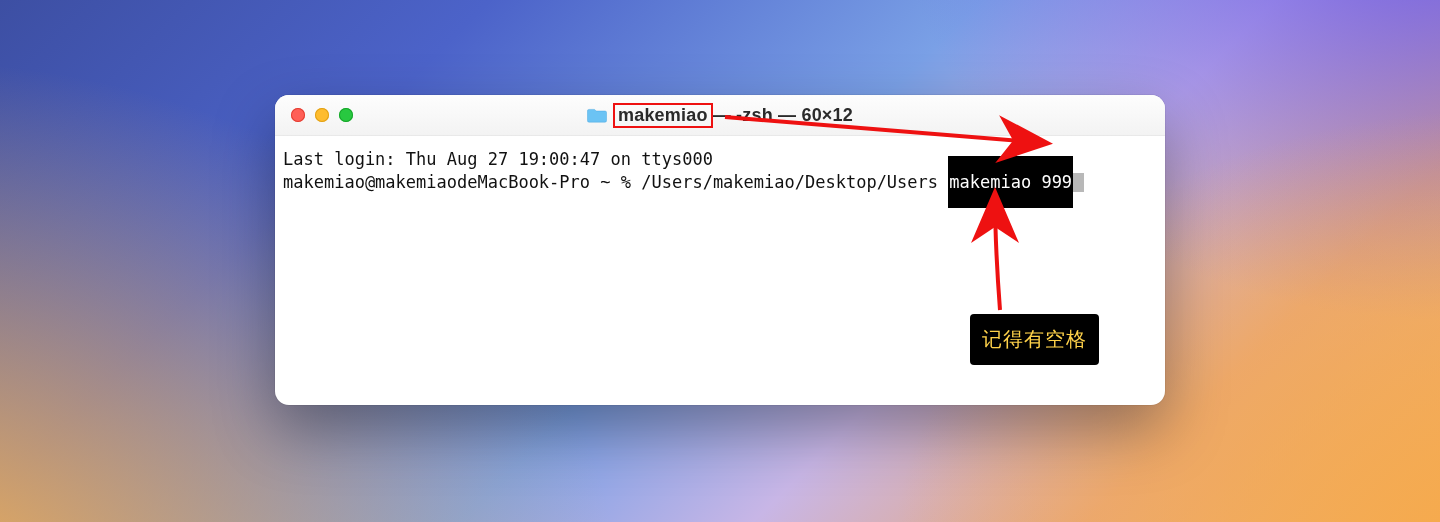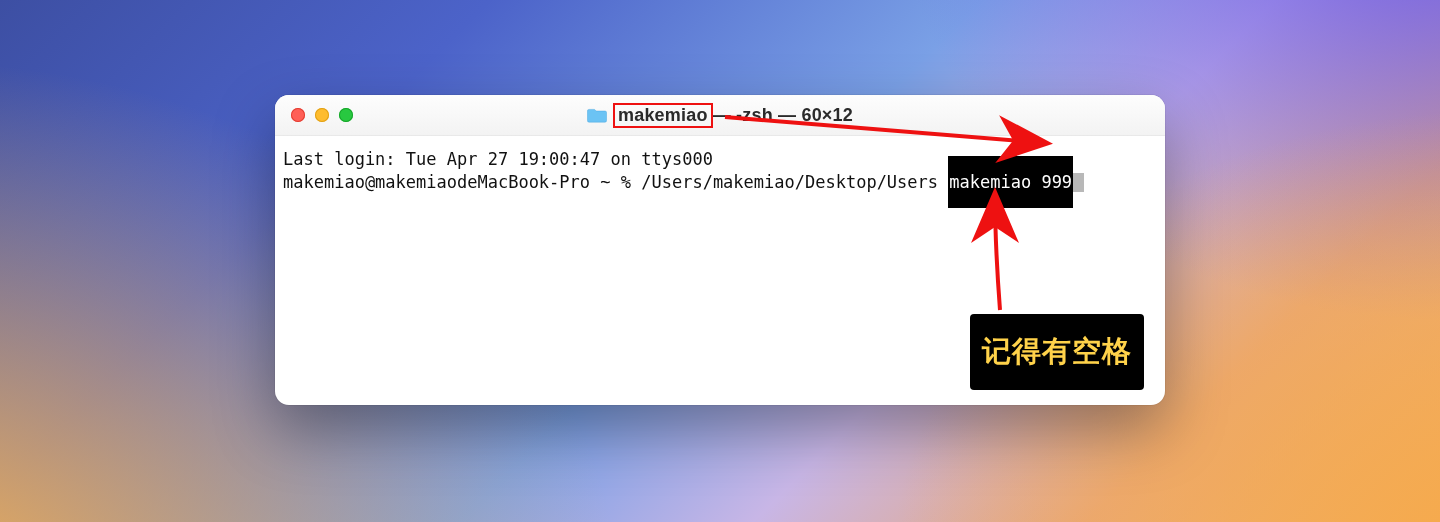--- a/index.html
+++ b/index.html
@@ -114,23 +114,23 @@
     position: absolute;
     pointer-events: none;
   }
 
   .annotation-label {
     position: absolute;
     left: 970px;
     top: 314px;
     background: #000;
     color: #ffd24a;
-    font-size: 29px;
-    font-weight: 700;
-    padding: 18px 12px;
+    font-size: 20px;
+    font-weight: 400;
+    padding: 12px 12px;
     border-radius: 4px;
     letter-spacing: 1px;
   }
 </style>
 </head>
 <body>
 
 <div class="desktop"></div>
 
 <div class="terminal-window">
@@ -146,21 +146,21 @@
       <svg class="folder-icon-svg" viewBox="0 0 24 20">
         <path d="M2 3 h7 l2 2 h11 a2 2 0 0 1 2 2 v10 a2 2 0 0 1 -2 2 h-20 a2 2 0 0 1 -2 -2 v-12 a2 2 0 0 1 2 -2 z" fill="#6bc3f4" stroke="#3aa0df" stroke-width="0.5"></path>
       </svg>
       <span class="title-text-group">
         <span class="title-box">makemiao</span>
           <span> — -zsh — 60×12</span>
       </span>
     </div>
   </div>
 
-  <div class="term-body"><span>Last login: Tue Apr 27 19:00:47 on ttys000</span>
+  <div class="term-body"><span>Last login: Thu Aug 27 19:00:47 on ttys000</span>
 <span>makemiao@makemiaodeMacBook-Pro ~ % </span><span>/Users/makemiao/Desktop/Users </span><span class="selected">makemiao 999</span><span class="cursor-block"></span></div>
 
   <svg class="annotation-arrow" style="left:0; top:0;" width="890" height="260">
     <defs>
       <marker id="arrowhead1" markerWidth="14" markerHeight="12" refX="12" refY="6" orient="auto">
         <path d="M0,0 L14,6 L0,12 L4,6 z" fill="#e11"></path>
       </marker>
     </defs>
     <path d="M 450 22 L 770 48" stroke="#e11" stroke-width="4" fill="none" marker-end="url(#arrowhead1)"></path>
   </svg>

